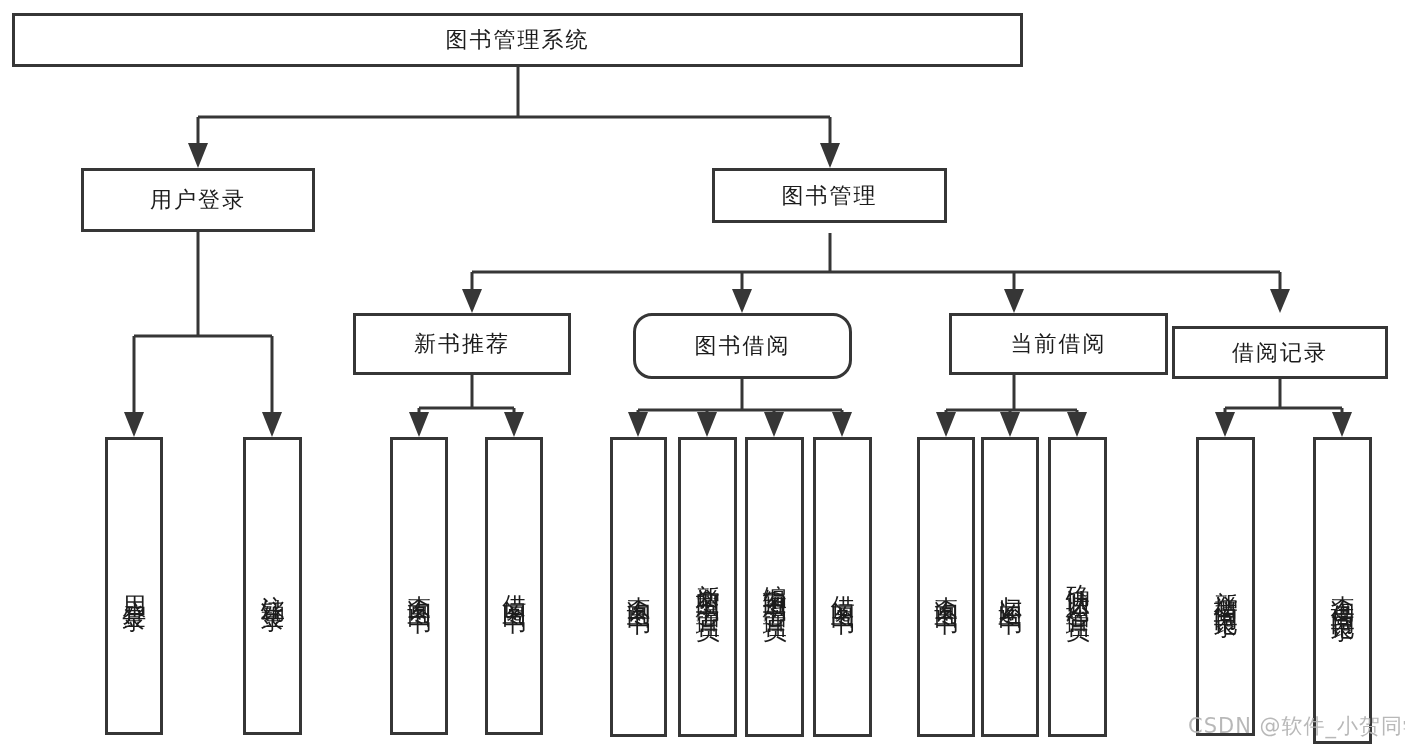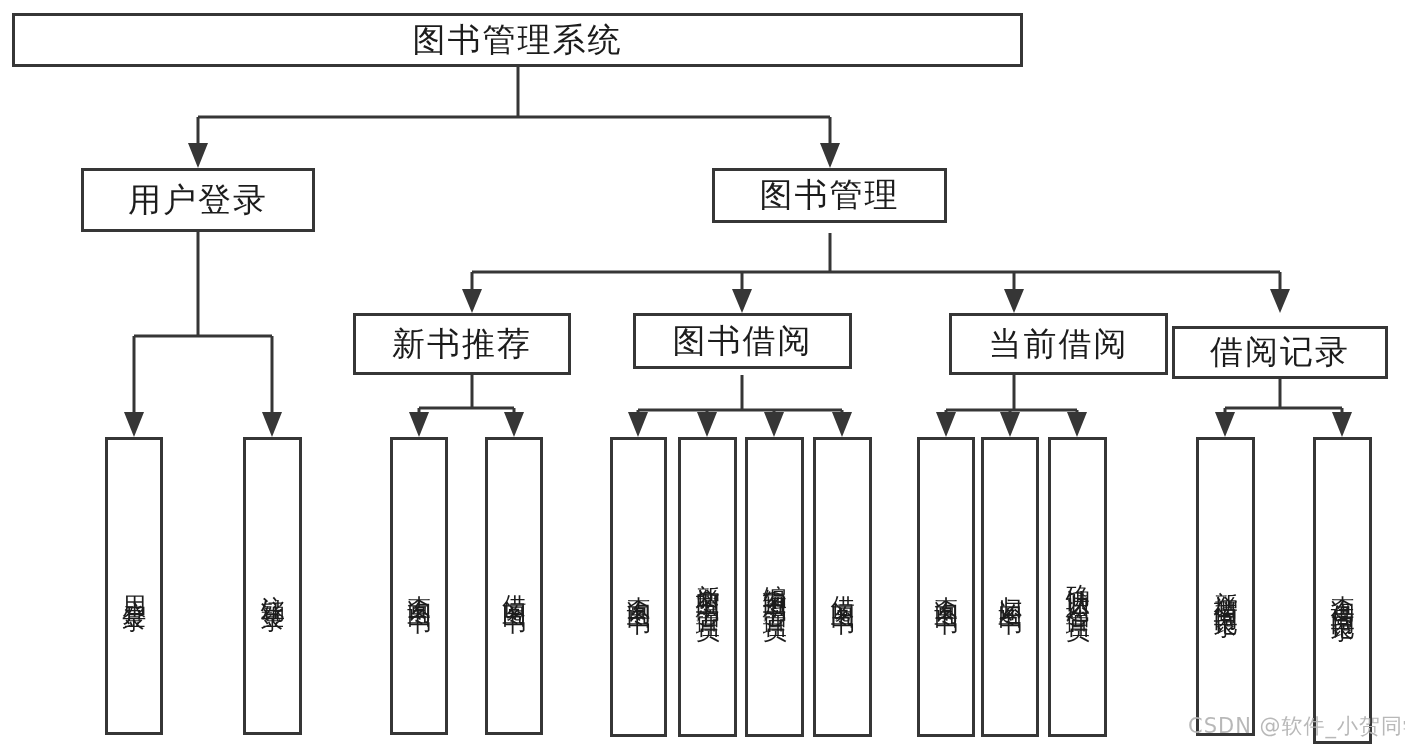--- a/index.html
+++ b/index.html
@@ -26,21 +26,21 @@
     box-sizing: border-box;
     border: 3px solid #363636;
     background: #ffffff;
     display: flex;
     align-items: center;
     justify-content: center;
     z-index: 2;
     color: #1c1c1c;
   }
   .box.h span {
-    font-size: 33px;
+    font-size: 22px;
     letter-spacing: 2px;
     white-space: nowrap;
   }
   .box.v span {
     writing-mode: vertical-rl;
     text-orientation: mixed;
     font-size: 24px;
     letter-spacing: 5px;
     line-height: 1.1;
   }
@@ -135,21 +135,21 @@
   <div class="box h" style="left:81px; top:168px; width:234px; height:64px;">
     <span>用户登录</span>
   </div>
   <div class="box h" style="left:712px; top:168px; width:235px; height:55px;">
     <span>图书管理</span>
   </div>
 
   <div class="box h" style="left:353px; top:313px; width:218px; height:62px;">
     <span>新书推荐</span>
   </div>
-  <div class="box h" style="left:633px; top:313px; width:219px; height:56px;">
+  <div class="box h" style="left:633px; top:313px; width:219px; height:66px;border-radius:19px;">
     <span>图书借阅</span>
   </div>
   <div class="box h" style="left:949px; top:313px; width:219px; height:62px;">
     <span>当前借阅</span>
   </div>
   <div class="box h" style="left:1172px; top:313px; width:216px; height:53px;margin-top:13px;">
     <span>借阅记录</span>
   </div>
 
   <div class="box v" style="left:105px; top:437px; width:58px; height:298px;">

